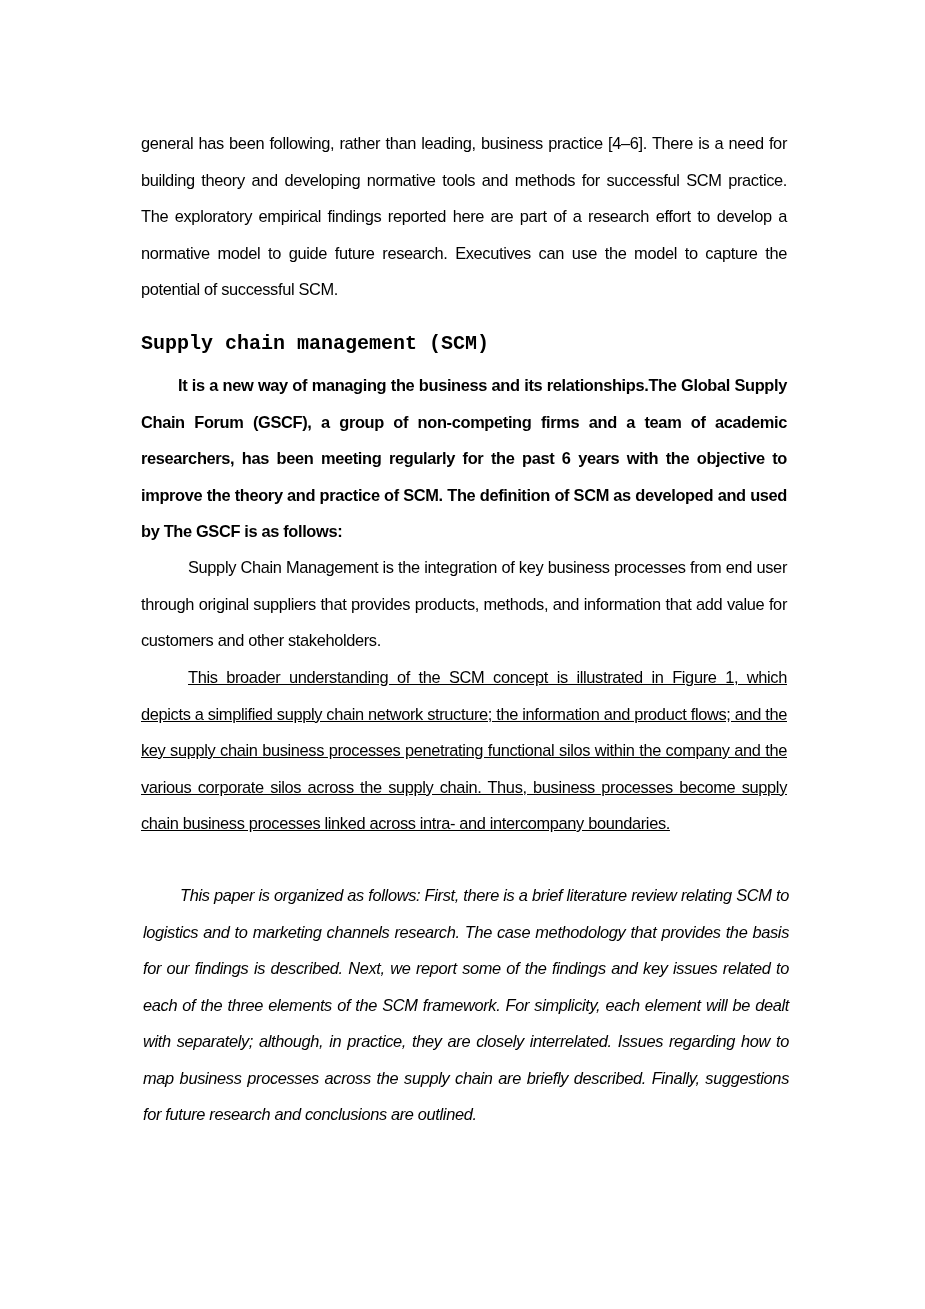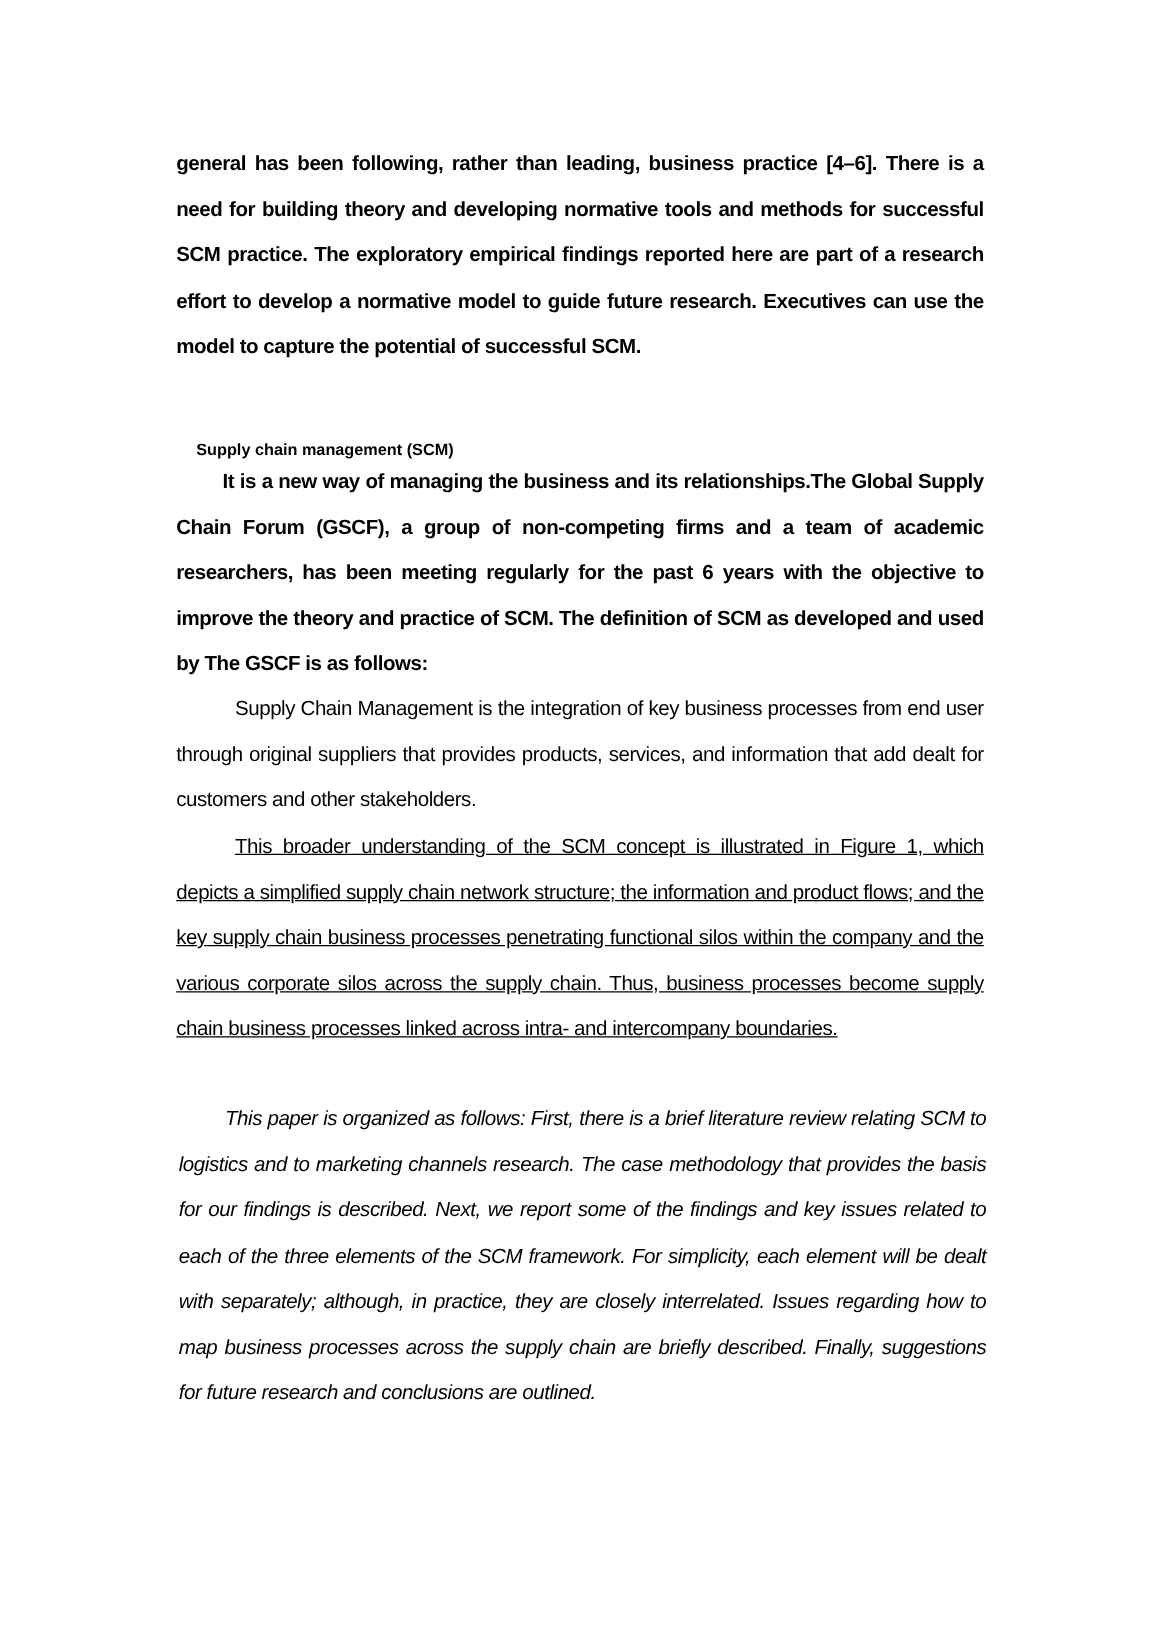--- a/index.html
+++ b/index.html
@@ -29,43 +29,43 @@
       letter-spacing: -0.35px;
       word-spacing: 0px;
     }
     .indent {
       text-indent: 37px;
     }
     .indent-def {
       text-indent: 47px;
     }
     .heading {
-      font-family: Liberation Sans, sans-serif;
+      font-family: Liberation Mono, monospace;
       font-weight: bold;
-      font-size: 13px;
+      font-size: 20px;
       line-height: 24px;
-      margin: 16px;
+      margin: 0;
       position: absolute;
       left: 0;
     }
-    #p1 { position: absolute; top: 0; left: 0; width: 646px; font-weight: bold; }
+    #p1 { position: absolute; top: 12px; left: 0; width: 646px; }
     #h1 { top: 219px; }
     #p2 { position: absolute; top: 254px; left: 0; width: 646px; font-weight: bold; }
     #p3 { position: absolute; top: 436px; left: 0; width: 646px; }
     #p4 { position: absolute; top: 546px; left: 0; width: 646px; text-decoration: underline; }
     #p5 { position: absolute; top: 764px; left: 2px; width: 646px; font-style: italic; }
   </style>
 </head>
 <body>
 
 <div class="page">
   <p id="p1" class="para">general has been following, rather than leading, business practice [4–6]. There is a need for building theory and developing normative tools and methods for successful SCM practice. The exploratory empirical findings reported here are part of a research effort to develop a normative model to guide future research. Executives can use the model to capture the potential of successful SCM.</p>
 
   <h2 id="h1" class="heading">Supply chain management (SCM)</h2>
 
   <p id="p2" class="para indent">It is a new way of managing the business and its relationships.The Global Supply Chain Forum (GSCF), a group of non-competing firms and a team of academic researchers, has been meeting regularly for the past 6 years with the objective to improve the theory and practice of SCM. The definition of SCM as developed and used by The GSCF is as follows:</p>
 
-  <p id="p3" class="para indent-def">Supply Chain Management is the integration of key business processes from end user through original suppliers that provides products, services, and information that add dealt for customers and other stakeholders.</p>
+  <p id="p3" class="para indent-def">Supply Chain Management is the integration of key business processes from end user through original suppliers that provides products, methods, and information that add value for customers and other stakeholders.</p>
 
   <p id="p4" class="para indent-def">This broader understanding of the SCM concept is illustrated in Figure 1, which depicts a simplified supply chain network structure; the information and product flows; and the key supply chain business processes penetrating functional silos within the company and the various corporate silos across the supply chain. Thus, business processes become supply chain business processes linked across intra- and intercompany boundaries.</p>
 
   <p id="p5" class="para indent">This paper is organized as follows: First, there is a brief literature review relating SCM to logistics and to marketing channels research. The case methodology that provides the basis for our findings is described. Next, we report some of the findings and key issues related to each of the three elements of the SCM framework. For simplicity, each element will be dealt with separately; although, in practice, they are closely interrelated. Issues regarding how to map business processes across the supply chain are briefly described. Finally, suggestions for future research and conclusions are outlined.</p>
 </div>
 
 </body></html>

